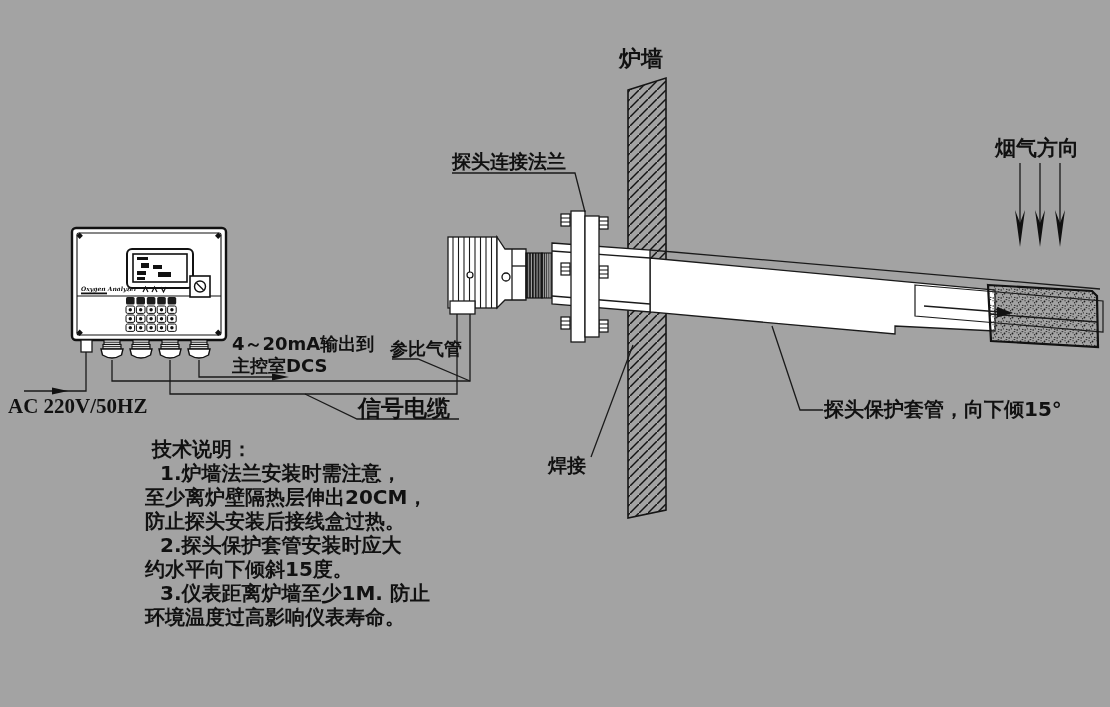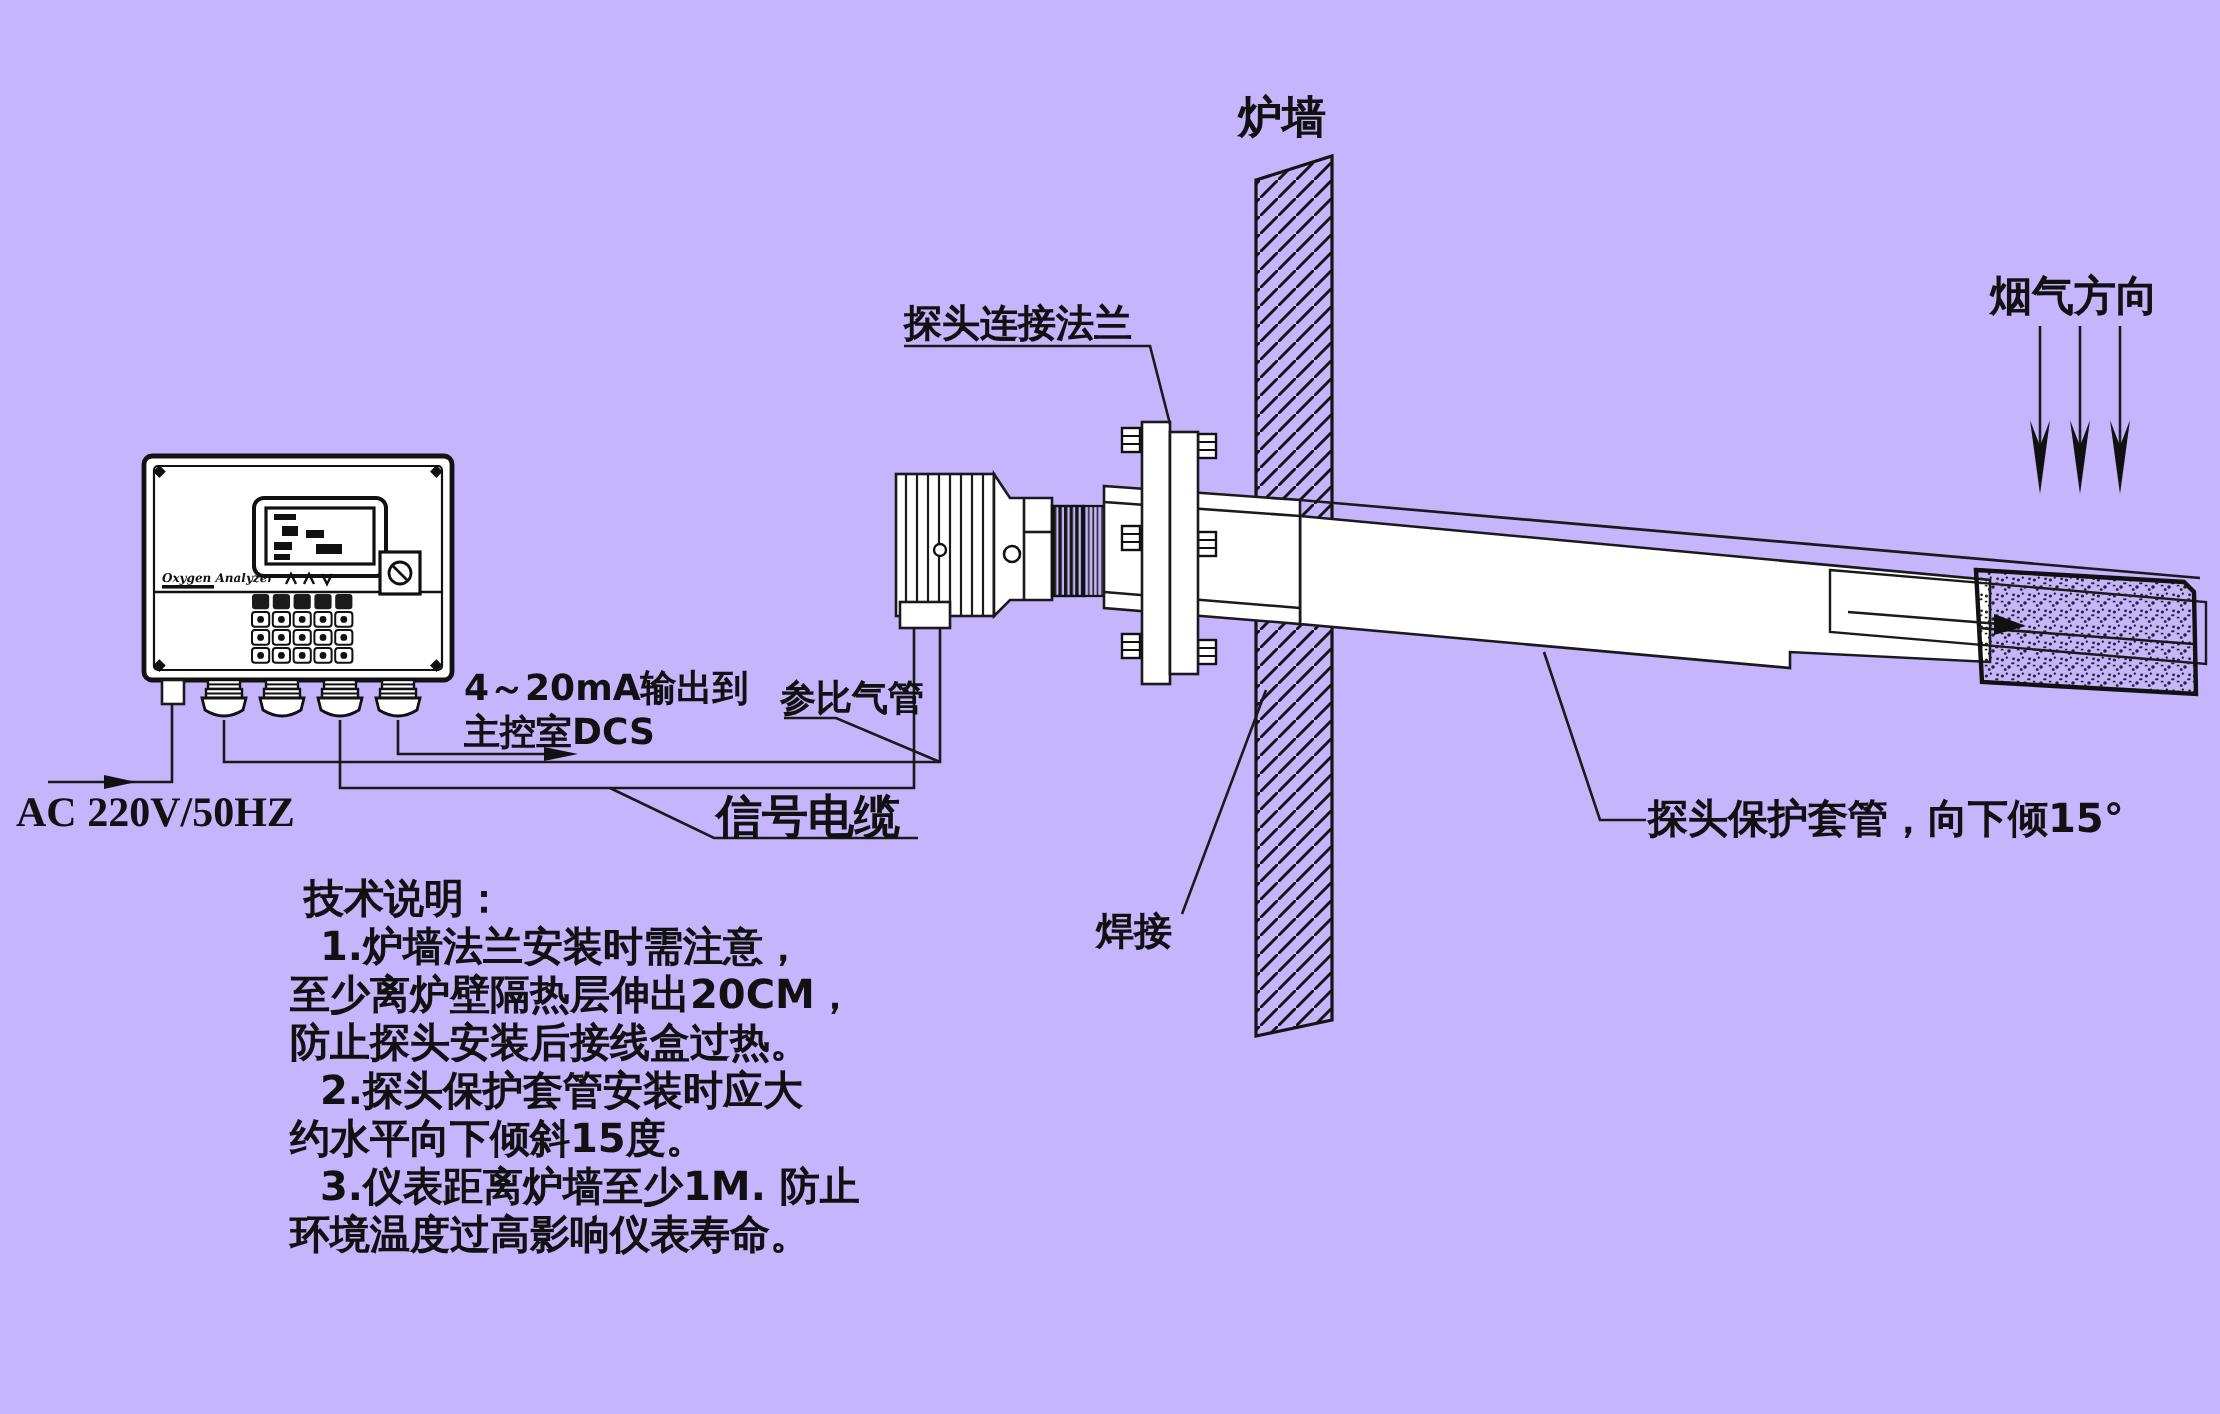--- a/index.html
+++ b/index.html
@@ -1,16 +1,16 @@
 <!DOCTYPE html>
 <html><head>
 <meta charset="utf-8">
 <style>
   html,body{margin:0;padding:0;background:#ffffff;}
-  .stage{position:relative;width:1110px;height:707px;background:#c4b5fd;overflow:hidden;}
+  .stage{position:relative;width:1110px;height:707px;background:#a3a3a3;overflow:hidden;}
   svg{display:block;}
   .cjk{font-family:"DejaVu Sans",sans-serif;font-weight:bold;fill:#111;}
   .serif{font-family:"Liberation Serif",serif;font-weight:bold;fill:#111;}
   .logo{font-family:"DejaVu Serif",serif;font-style:italic;font-weight:bold;fill:#111;}
   .ln{stroke:#1a1a1a;stroke-width:1.3;fill:none;}
   .wfill{fill:#ffffff;stroke:#1a1a1a;stroke-width:1.3;}
 </style>
 </head>
 <body>
 <div class="stage">

